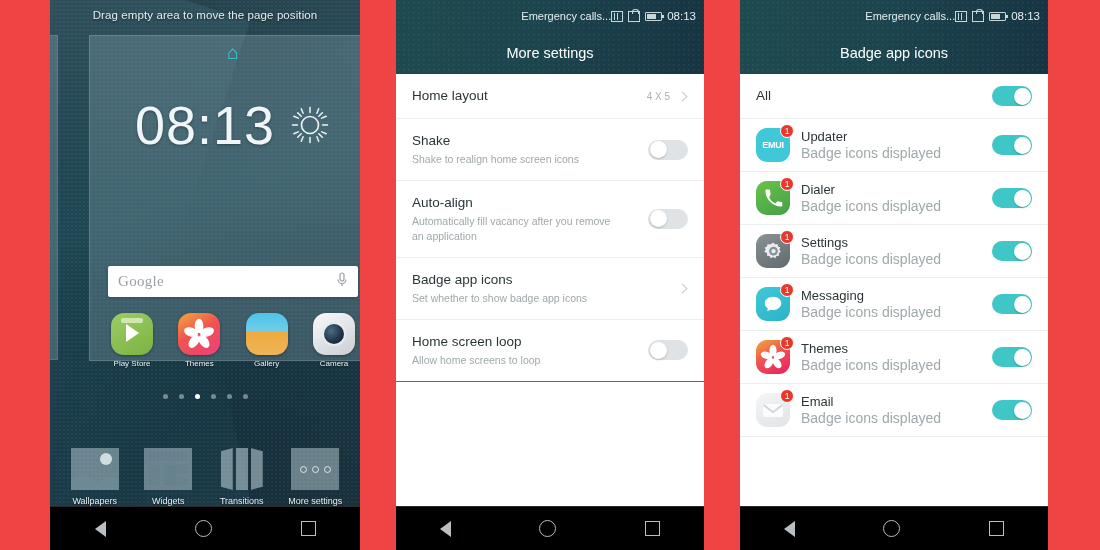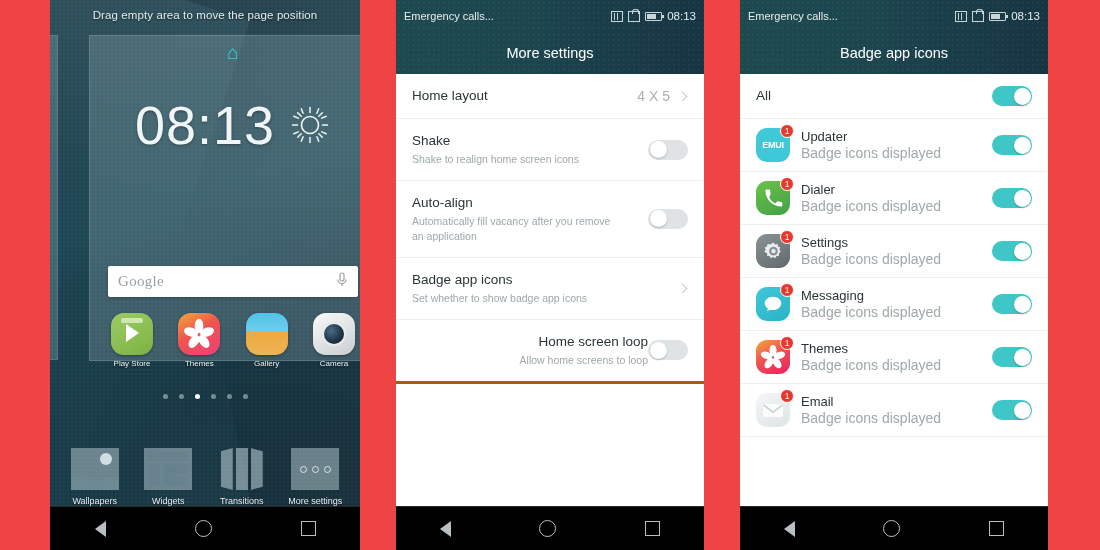--- a/index.html
+++ b/index.html
@@ -146,21 +146,21 @@
   
   .phone { position:absolute; top:0; width:308px; height:550px;
     background:#ffffff; overflow:hidden; }
   .phone2 { left:396px; }
   .phone3 { left:740px; }
 
   .statusbar {
     position:relative; height:24px;
     display:flex; align-items:center; padding:16px 8px;
     background: linear-gradient(90deg,#1d4a4f 0%, #1c454e 45%, #173442 100%);
-    color:#e6eef0; font-size:11px;
+    color:#e6eef0; font-size:11px;text-align:right;
   }
   .sb-tex { position:absolute; inset:0;
     background-image: radial-gradient(rgba(255,255,255,0.05) 1px, transparent 1px);
     background-size:5px 5px; pointer-events:none; }
   .sb-left { flex:1; z-index:1; }
   .sb-right { display:flex; align-items:center; gap:5px; z-index:1; }
   .sb-ico { width:12px; height:11px; border:1px solid #c8d6da; position:relative;
     display:inline-block; }
   .sb-ico.sim:after { content:""; position:absolute; left:2px; top:1px;
     width:6px; height:7px;
@@ -182,25 +182,25 @@
     background: linear-gradient(90deg,#1d4a4f 0%, #1c454e 45%, #173442 100%);
   }
   .at-tex { position:absolute; inset:0;
     background-image: radial-gradient(rgba(255,255,255,0.05) 1px, transparent 1px);
     background-size:5px 5px; pointer-events:none; }
   .apptitle span { z-index:1; }
 
   .list { background:#ffffff; }
   .row { display:flex; align-items:center; padding:0 16px;
     border-bottom:1px solid #eceff0; position:relative; }
-  .row:last-child { border-bottom:3px solid #a16207;text-align:right; }
+  .row:last-child { border-bottom:1px solid #a16207; }
   .row-txt { flex:1; padding:13px 0; min-width:0; }
   .row-title { font-size:13.5px; color:#2b3538; line-height:1.35; }
   .row-sub { font-size:10.5px; color:#9fa8ab; line-height:1.4; margin-top:2px; }
-  .row-val { font-size:14px; color:#a9b1b4; margin-right:9px; }
+  .row-val { font-size:10px; color:#a9b1b4; margin-right:9px; }
   .chev { width:7px; height:7px; border-right:1.5px solid #c2c9cb;
     border-top:1.5px solid #c2c9cb; transform:rotate(45deg); margin-right:2px; }
 
   .toggle { width:40px; height:20px; border-radius:10px; position:relative;
     flex:none; background:#dfe3e5; }
   .toggle .knob { position:absolute; top:1.5px; left:1.5px;
     width:17px; height:17px; border-radius:50%; background:#fff;
     box-shadow:0 1px 2px rgba(0,0,0,0.22); transition:left .15s; }
   .toggle.on { background:#3fc6c6; }
   .toggle.on .knob { left:21.5px; }

